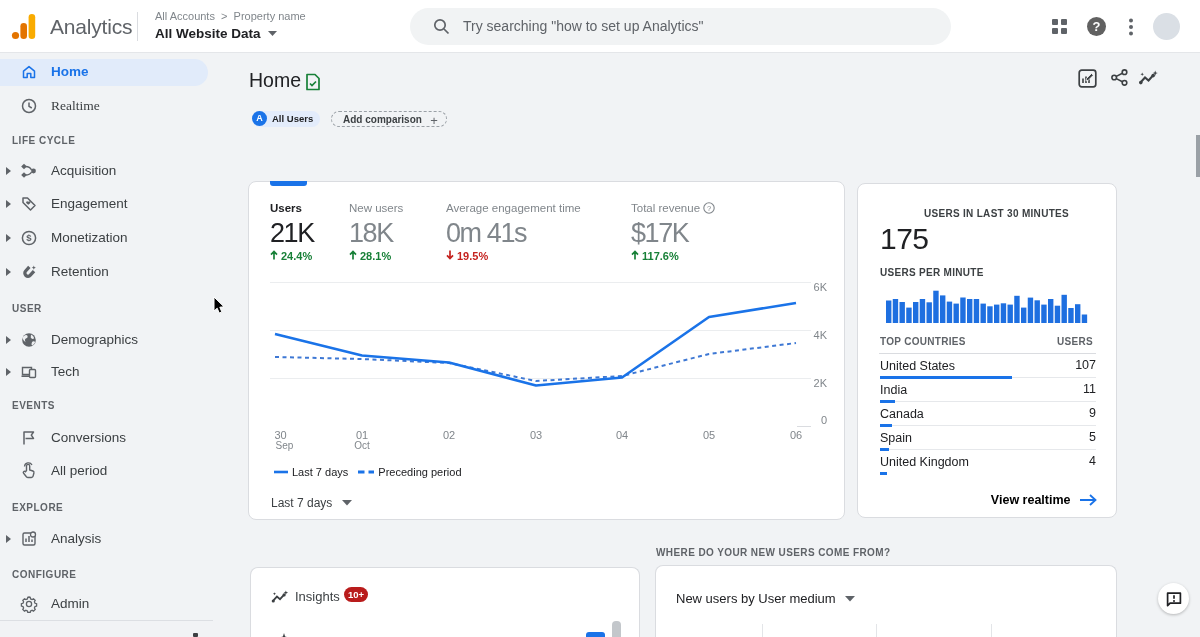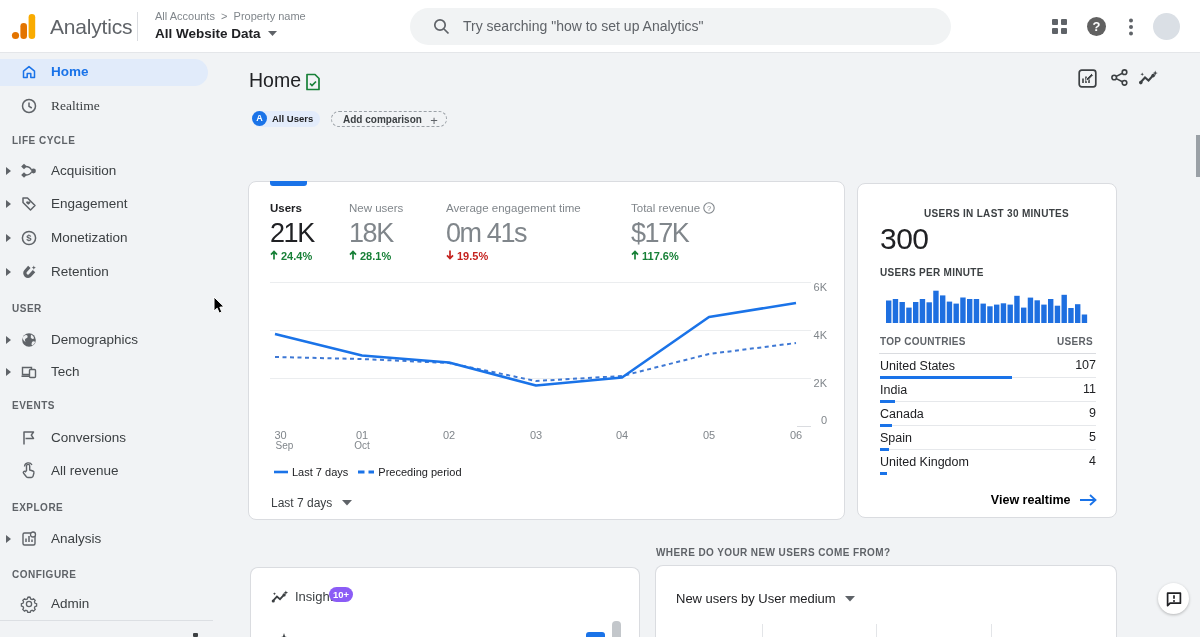--- a/index.html
+++ b/index.html
@@ -66,21 +66,21 @@
 .trow { position:absolute; left:22px; width:216px; height:24px; font-size:12.5px; color:#202124; }
 .trow .tname { position:absolute; left:0; top:5px; }
 .trow .tval { position:absolute; right:0; top:4px; }
 .trow .tline { position:absolute; left:0; bottom:0; width:216px; height:1px; background:#e6e8eb; }
 .trow .tbar { position:absolute; left:0; bottom:-1px; height:3px; background:#1a73e8; }
 #viewrt { position:absolute; right:19px; top:309px; font-size:12.5px; font-weight:bold; color:#000000; }
 
 #where { position:absolute; left:448px; top:494px; font-size:10px; font-weight:bold; color:#5f6368; letter-spacing:0.4px; }
 
 #insights-label { position:absolute; left:44px; top:21px; font-size:13px; color:#3c4043; }
-#badge10 { position:absolute; left:78px; top:19px; width:24px; height:15px; background:#8b5cf6; border-radius:8px; color:#fff; font-size:9.5px; font-weight:bold; text-align:center; line-height:15px; }
+#badge10 { position:absolute; left:93px; top:19px; width:24px; height:15px; background:#b91c1c; border-radius:8px; color:#fff; font-size:9.5px; font-weight:bold; text-align:center; line-height:15px; }
 #c3-scroll { position:absolute; right:18px; top:53px; width:9px; height:70px; background:#c3c7cb; border-radius:4px 4px 0 0; }
 #c3-pill { position:absolute; left:335px; top:64px; width:19px; height:59px; background:#1a73e8; border-radius:3px 3px 0 0; }
 
 #c4-title { position:absolute; left:20px; top:25px; font-size:13px; color:#202124; }
 .vline { position:absolute; top:58px; width:1px; height:67px; background:#e3e5e8; }
 
 #chatbtn { position:absolute; left:1158px; top:583px; width:31px; height:31px; background:#fff; border-radius:50%; box-shadow:0 1px 3px rgba(0,0,0,0.25); z-index:6; }
 #pg-scroll { position:absolute; left:1196px; top:135px; width:4px; height:42px; background:#9aa0a6; z-index:7; }
 #cursor { position:absolute; left:213px; top:296px; z-index:8; }
 </style>
@@ -193,21 +193,21 @@
     <svg class="nicon" viewBox="0 0 18 18">
         <path d="M4 15.5 V3 h9.5 l-2.2 3.2 2.2 3.2 H5.5" fill="none" stroke="#5f6368" stroke-width="1.5" stroke-linejoin="round"></path>
       </svg>
     <div class="nlabel">Conversions</div>
   </div>
   <div class="nav-row" style="top:404px;">
     <svg class="nicon" viewBox="0 0 18 18">
         <path d="M6.5 8.5 V4 a1.6 1.6 0 0 1 3.2 0 v4 l3.2 1 q1.3 0.5 1 2 l-0.8 3.2 q-0.3 1.3 -1.7 1.3 h-3.3 q-1 0 -1.7 -0.8 l-2.8 -3.4 q-0.8 -1 0.2 -1.8 q0.8 -0.6 1.7 0.2 z" fill="none" stroke="#5f6368" stroke-width="1.4"></path>
         <path d="M4.5 4.5 a4 4 0 0 1 7.5 -1.5" fill="none" stroke="#5f6368" stroke-width="1.3"></path>
       </svg>
-    <div class="nlabel">All revenue</div>
+    <div class="nlabel">All period</div>
   </div>
   <div class="nav-head" style="top:449px;">EXPLORE</div>
   <div class="nav-row" style="top:472px;">
     <div class="arrow"></div>
     <svg class="nicon" viewBox="0 0 18 18">
         <rect x="3" y="3" width="12" height="12" rx="1.5" fill="none" stroke="#5f6368" stroke-width="1.4"></rect>
         <path d="M6 12 V8.5 M9 12 V6 M12 12 V9.5" stroke="#5f6368" stroke-width="1.5"></path>
         <circle cx="13" cy="4.5" r="2.5" fill="#f1f3f4" stroke="#5f6368" stroke-width="1.3"></circle>
       </svg>
     <div class="nlabel">Analysis</div>
@@ -323,21 +323,21 @@
     </div>
     <div id="daysel">Last 7 days
       <svg width="10" height="6" style="margin-left:6px; vertical-align:1px;">
           <path d="M0 0 L5 5.5 L10 0 Z" fill="#5f6368"></path>
         </svg>
     </div>
   </div>
 
   <div class="card" id="card2">
     <div class="c2head" style="top:24px;padding-left:44px;">USERS IN LAST 30 MINUTES</div>
-    <div id="c2num">300</div>
+    <div id="c2num">175</div>
     <div class="c2head" style="top:83px;">USERS PER MINUTE</div>
     <svg style="position:absolute; left:28px; top:103px;" width="208" height="36" viewBox="0 0 208 36" id="minbars">
         <rect x="0.00" y="13.50" width="5.4" height="22.5" fill="#1e6fe0"></rect>
         <rect x="6.75" y="12.00" width="5.4" height="24" fill="#1e6fe0"></rect>
         <rect x="13.50" y="15.00" width="5.4" height="21" fill="#1e6fe0"></rect>
         <rect x="20.25" y="20.60" width="5.4" height="15.4" fill="#1e6fe0"></rect>
         <rect x="27.00" y="15.00" width="5.4" height="21" fill="#1e6fe0"></rect>
         <rect x="33.75" y="12.00" width="5.4" height="24" fill="#1e6fe0"></rect>
         <rect x="40.50" y="15.30" width="5.4" height="20.7" fill="#1e6fe0"></rect>
         <rect x="47.25" y="3.70" width="5.4" height="32.3" fill="#1e6fe0"></rect>

